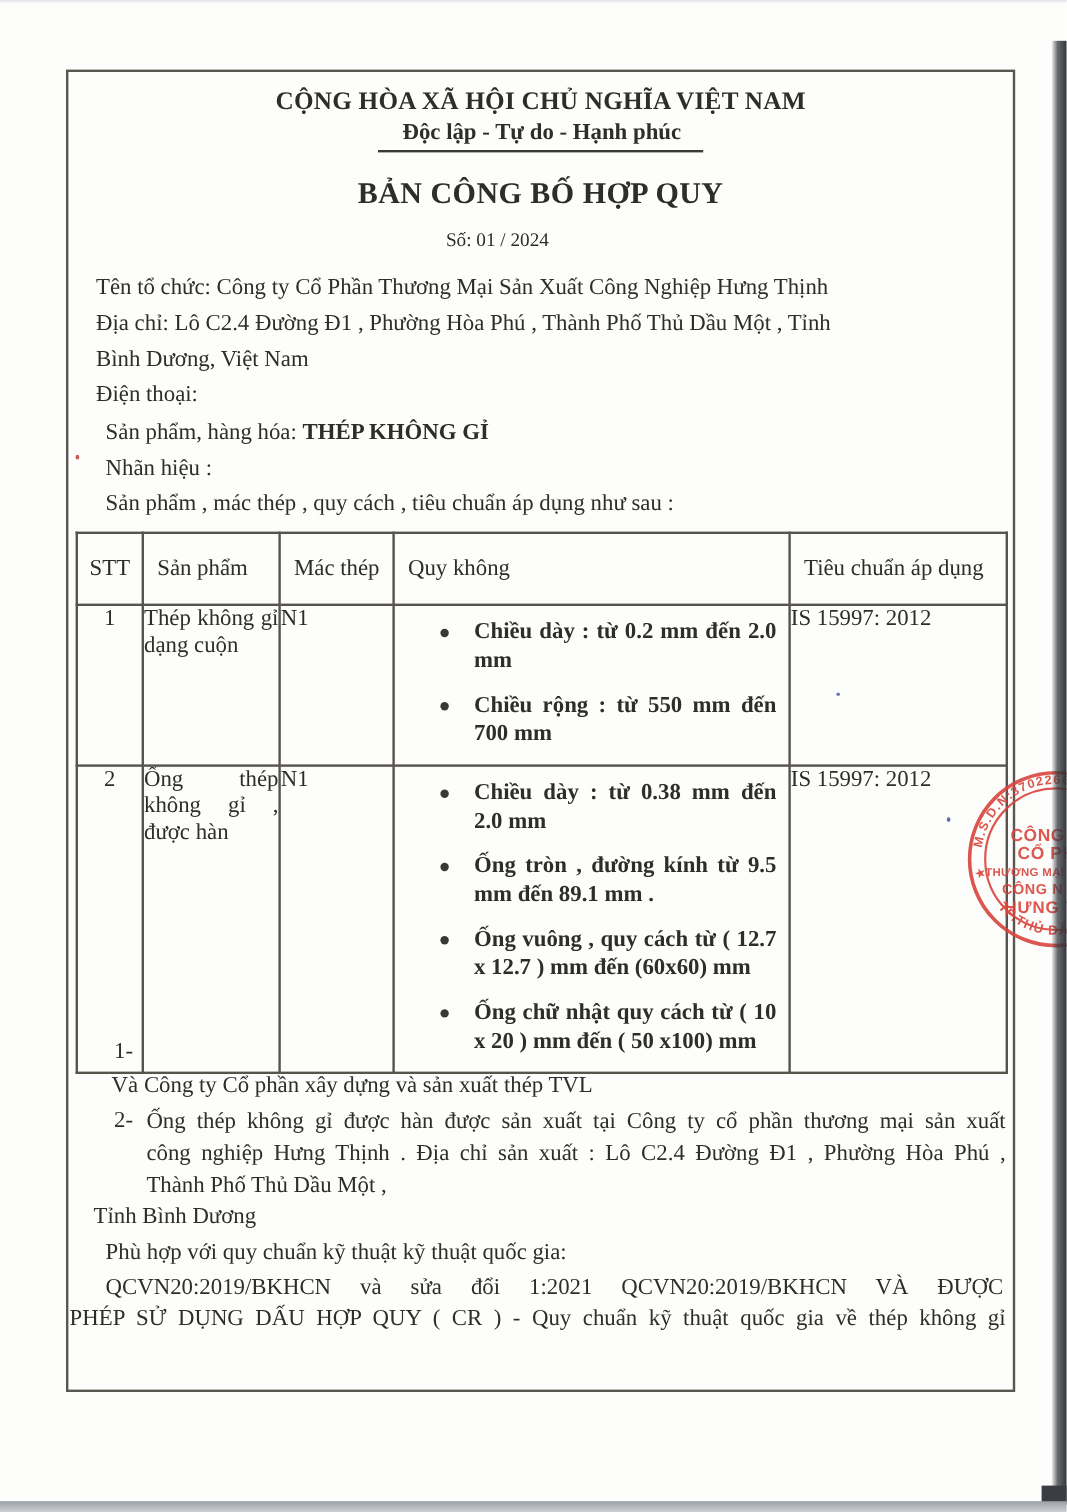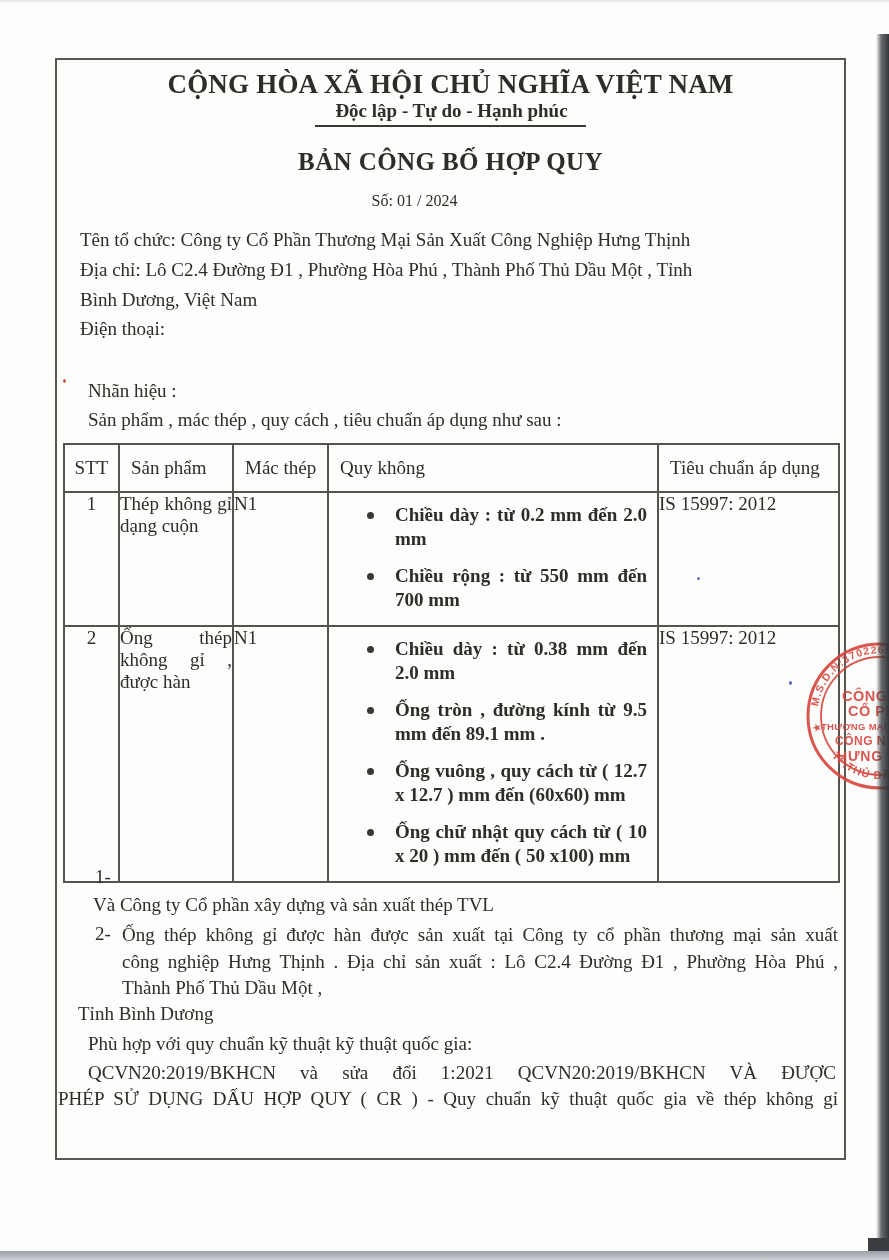--- a/index.html
+++ b/index.html
@@ -13,35 +13,35 @@
   .doc-border{
     position:absolute;left:55px;top:58px;width:791px;height:1102px;
     border:2px solid #5a5751;box-sizing:border-box;background:transparent;
   }
   .abs{position:absolute;}
   .c{text-align:center;}
   .b{font-weight:bold;}
   .line{font-size:19px;line-height:23px;white-space:nowrap;}
   .wrapline{font-size:19px;line-height:23px;}
   .just{text-align:justify;text-align-last:justify;white-space:normal;}
-  .national{left:55px;top:73px;width:791px;font-size:27px;letter-spacing:.2px;}
+  .national{left:55px;top:73px;width:791px;font-size:21px;letter-spacing:.2px;}
   .motto-wrap{left:55px;top:100px;width:791px;text-align:center;}
   .motto{display:inline-block;font-size:19px;padding:0 18px 3px 20px;border-bottom:2px solid #3c3a36;}
   .doc-title{left:55px;top:150px;width:791px;font-size:25px;letter-spacing:.4px;}
   .doc-number{left:55px;top:189px;width:719px;font-size:16px;}
   
   table.spec{
     position:absolute;left:63px;top:443px;border-collapse:collapse;table-layout:fixed;
     font-size:19px;color:#2f2d2a;
   }
   table.spec td,table.spec th{
     border:2px solid #57544e;vertical-align:top;font-weight:normal;
     padding:0;box-sizing:border-box;overflow:hidden;
   }
-  table.spec tr.hdr th{vertical-align:middle;height:48px;text-align:left;padding-left:11px;}
+  table.spec tr.hdr th{vertical-align:middle;height:60px;text-align:left;padding-left:11px;}
   table.spec tr.hdr th.cc{text-align:center;padding-left:0;}
   td.stt{text-align:center;padding-top:9px;}
   td.sp{padding:9px 8px 0 11px;text-align:justify;}
   td.mt{text-align:left;padding-top:9px;}
   td.tc{padding:9px 4px 0 12px;margin-left:32px;}
   td.qc ul{list-style:none;margin:10px 0 0 0;padding:0 10px 0 36px;}
   td.qc li{
     position:relative;padding-left:30px;margin-bottom:13px;
     text-align:justify;line-height:24px;font-weight:bold;
   }
@@ -75,20 +75,21 @@
 
   <div class="abs national c b line">CỘNG HÒA XÃ HỘI CHỦ NGHĨA VIỆT NAM</div>
   <div class="abs motto-wrap"><span class="motto b">Độc lập - Tự do - Hạnh phúc</span></div>
   <div class="abs doc-title c b line">BẢN CÔNG BỐ HỢP QUY</div>
   <div class="abs doc-number c line">Số: 01 / 2024</div>
 
   <div class="abs line" style="left:80px;top:228px;">Tên tổ chức: Công ty Cổ Phần Thương Mại Sản Xuất Công Nghiệp Hưng Thịnh</div>
   <div class="abs line" style="left:80px;top:258px;">Địa chỉ: Lô C2.4 Đường Đ1 , Phường Hòa Phú , Thành Phố Thủ Dầu Một , Tỉnh</div>
   <div class="abs line" style="left:80px;top:288px;">Bình Dương, Việt Nam</div>
   <div class="abs line" style="left:80px;top:317px;">Điện thoại:</div>
+  <div class="abs line" style="left:88px;top:349px;"><span>Sản phẩm, hàng hóa: </span><span class="b">THÉP KHÔNG GỈ</span></div>
   <div class="abs line" style="left:88px;top:379px;">Nhãn hiệu :</div>
   <div class="abs line" style="left:88px;top:408px;">Sản phẩm , mác thép , quy cách , tiêu chuẩn áp dụng như sau :</div>
 
   <table class="spec">
     <colgroup>
       <col style="width:55px">
         <col style="width:114px">
         <col style="width:95px">
         <col style="width:330px">
         <col style="width:181px">

